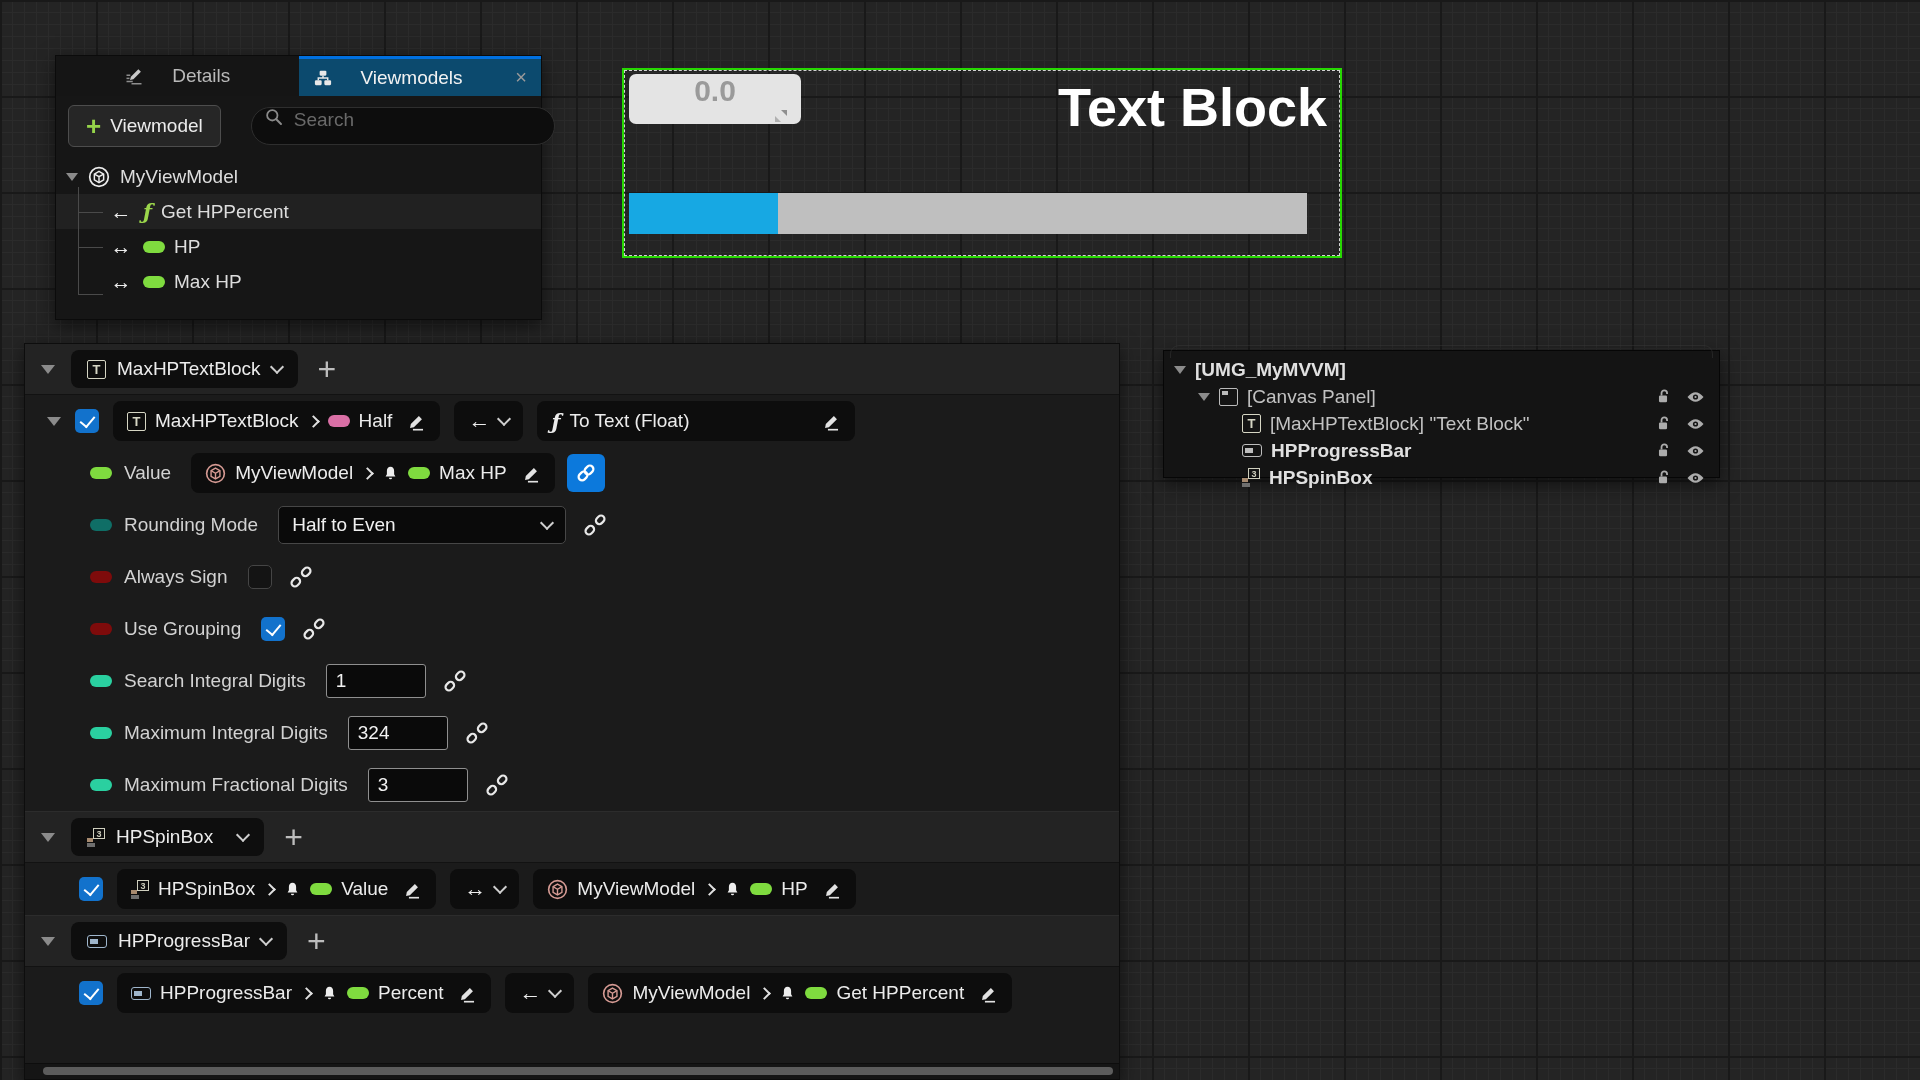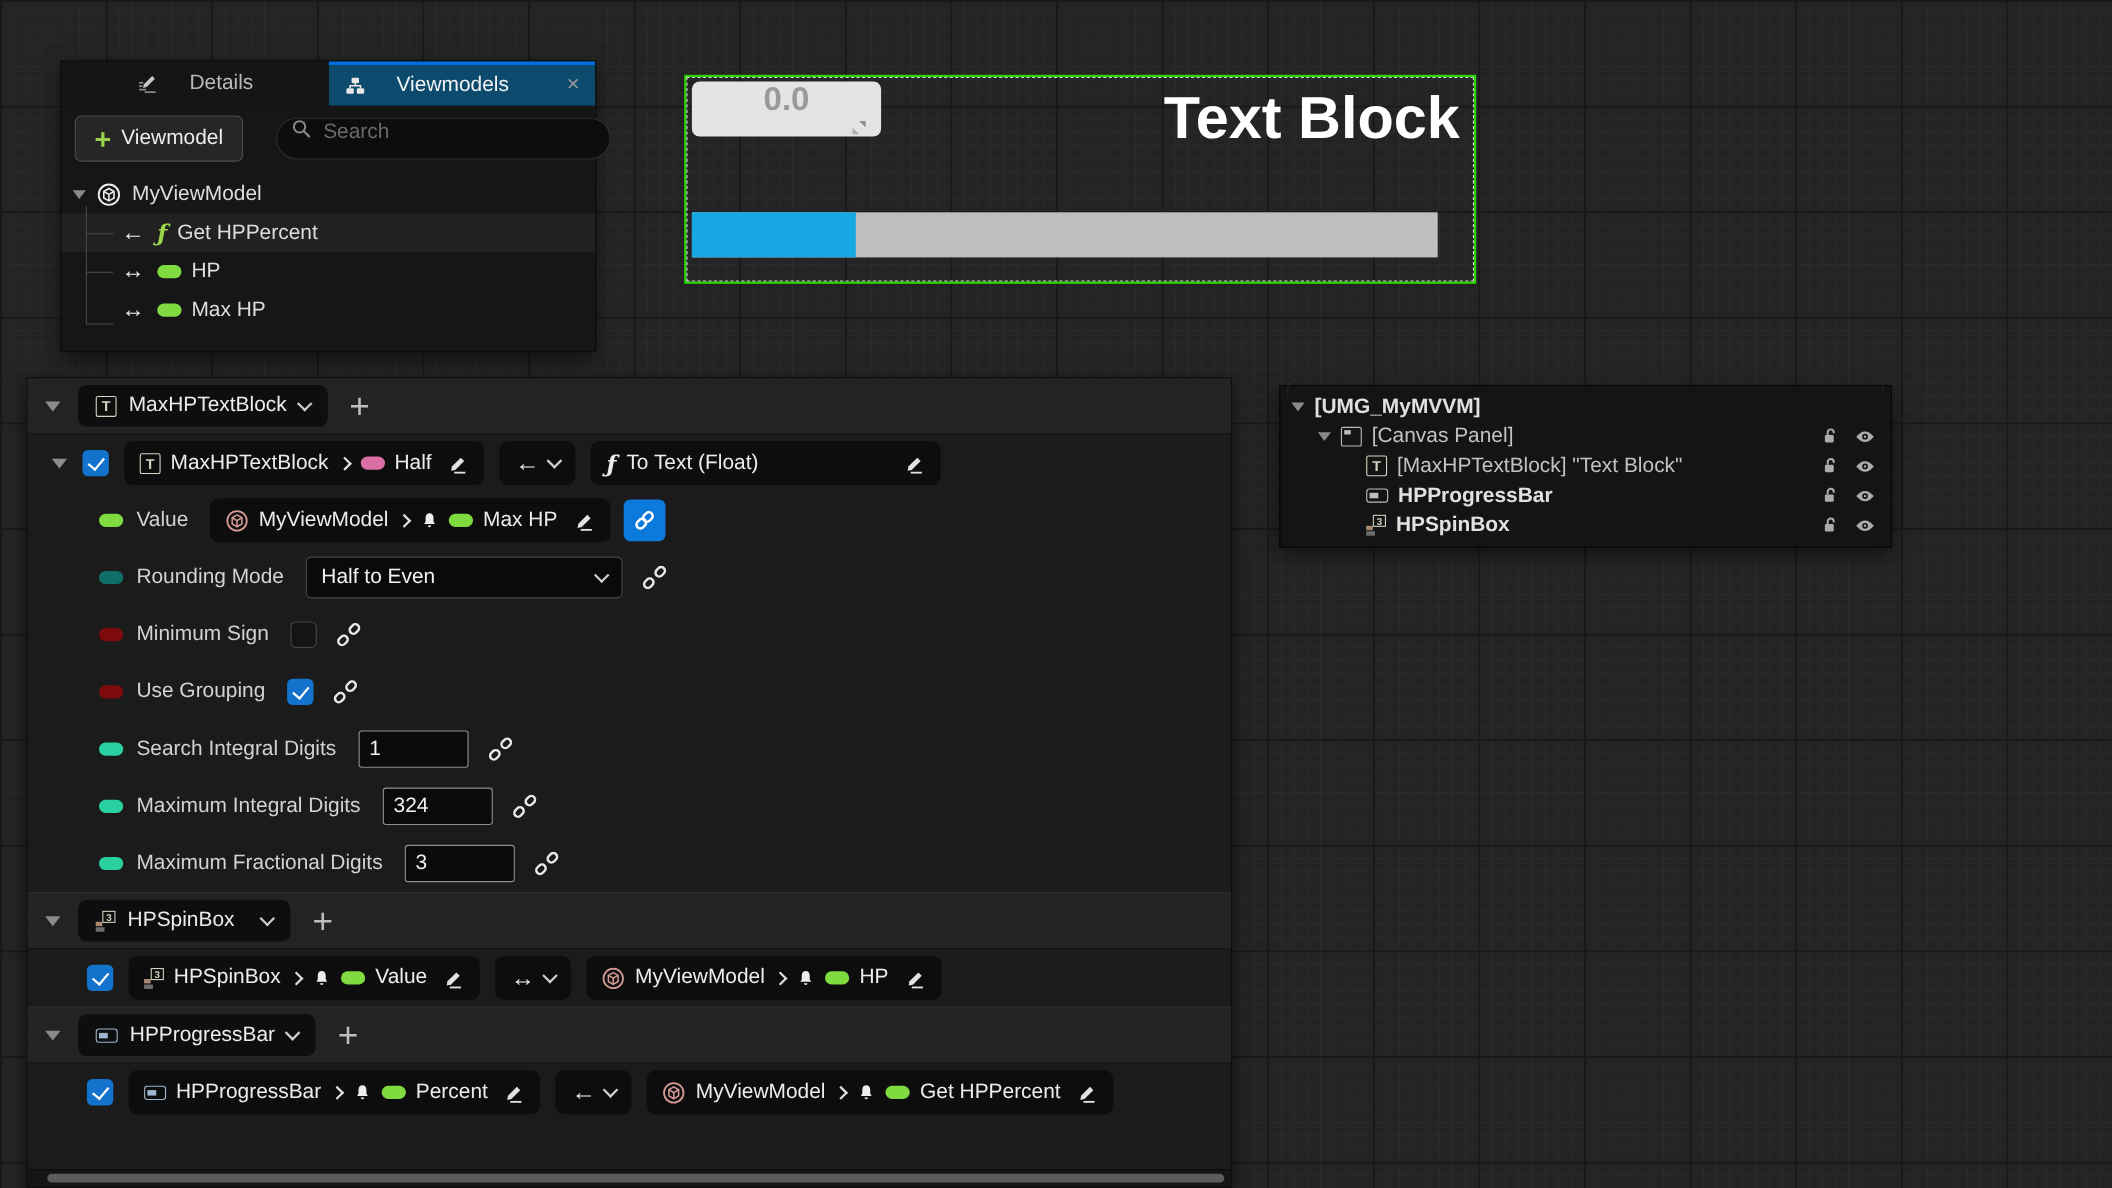--- a/index.html
+++ b/index.html
@@ -89,21 +89,21 @@
   .spin-icon{width:18px;height:19px;position:relative;flex:none;}
   .spin-icon .n{position:absolute;right:0;top:0;width:12px;height:11px;border:1px solid #cfcfbe;color:#cfcfbe;font-size:9px;line-height:10px;text-align:center;font-weight:700;box-sizing:border-box;}
   .spin-icon .b1{position:absolute;left:0;bottom:5px;width:6px;height:4px;background:#a78a6f;}
   .spin-icon .b2{position:absolute;left:0;bottom:0;width:8px;height:4px;background:#6e6e6e;}
   .pb-icon{width:20px;height:13px;border:1px solid currentColor;border-radius:3px;display:flex;align-items:center;padding:2px;box-sizing:border-box;color:#9FB6CC;flex:none;}
   .pb-icon .f{width:8px;height:5px;background:currentColor;}
   .cp-icon{width:17px;height:16px;border:1px solid #bbb;border-radius:2px;position:relative;flex:none;}
   .cp-icon i{position:absolute;left:2px;top:2px;width:6px;height:4px;background:#bbb;}
 
   
-  .hier-panel{left:1163px;top:350px;width:557px;height:148px;background:#141414;border:1px solid #060606;font-size:19px;color:#c2c2c2;padding-top:5px;box-sizing:border-box;}
+  .hier-panel{left:1163px;top:350px;width:557px;height:128px;background:#141414;border:1px solid #060606;font-size:19px;color:#c2c2c2;padding-top:5px;box-sizing:border-box;}
   .hier-panel::before{content:"";position:absolute;top:-6px;left:6px;right:6px;height:12px;border:1px solid #3a3a3a;border-bottom:none;border-radius:9px 9px 0 0;opacity:.45;pointer-events:none;}
   .h-row{height:27px;display:flex;align-items:center;gap:9px;padding-right:14px;}
   .h-row .bold{font-weight:700;color:#e0e0e0;}
   .h-right{margin-left:auto;display:flex;align-items:center;gap:13px;}
 </style>
 </head>
 <body>
 
 <div class="stage">
 
@@ -274,21 +274,21 @@
       <svg class="icon-gap" width="22" height="22" viewBox="0 0 18 18">
           <g transform="rotate(-45 9 9)" fill="none" stroke="#e8e8e8" stroke-width="1.8">
             <rect x="-0.8" y="6.2" width="7.6" height="5.6" rx="2.8"></rect>
             <rect x="11.2" y="6.2" width="7.6" height="5.6" rx="2.8"></rect>
           </g>
         </svg>
     </div>
 
     <div class="sub-row">
       <span class="type-pill pill-red"></span>
-      <span class="lbl">Minimum Sign</span>
+      <span class="lbl">Always Sign</span>
       <span class="checkbox off"></span>
       <svg class="icon-gap" width="22" height="22" viewBox="0 0 18 18">
           <g transform="rotate(-45 9 9)" fill="none" stroke="#e8e8e8" stroke-width="1.8">
             <rect x="-0.8" y="6.2" width="7.6" height="5.6" rx="2.8"></rect>
             <rect x="11.2" y="6.2" width="7.6" height="5.6" rx="2.8"></rect>
           </g>
         </svg>
     </div>
 
     <div class="sub-row">

